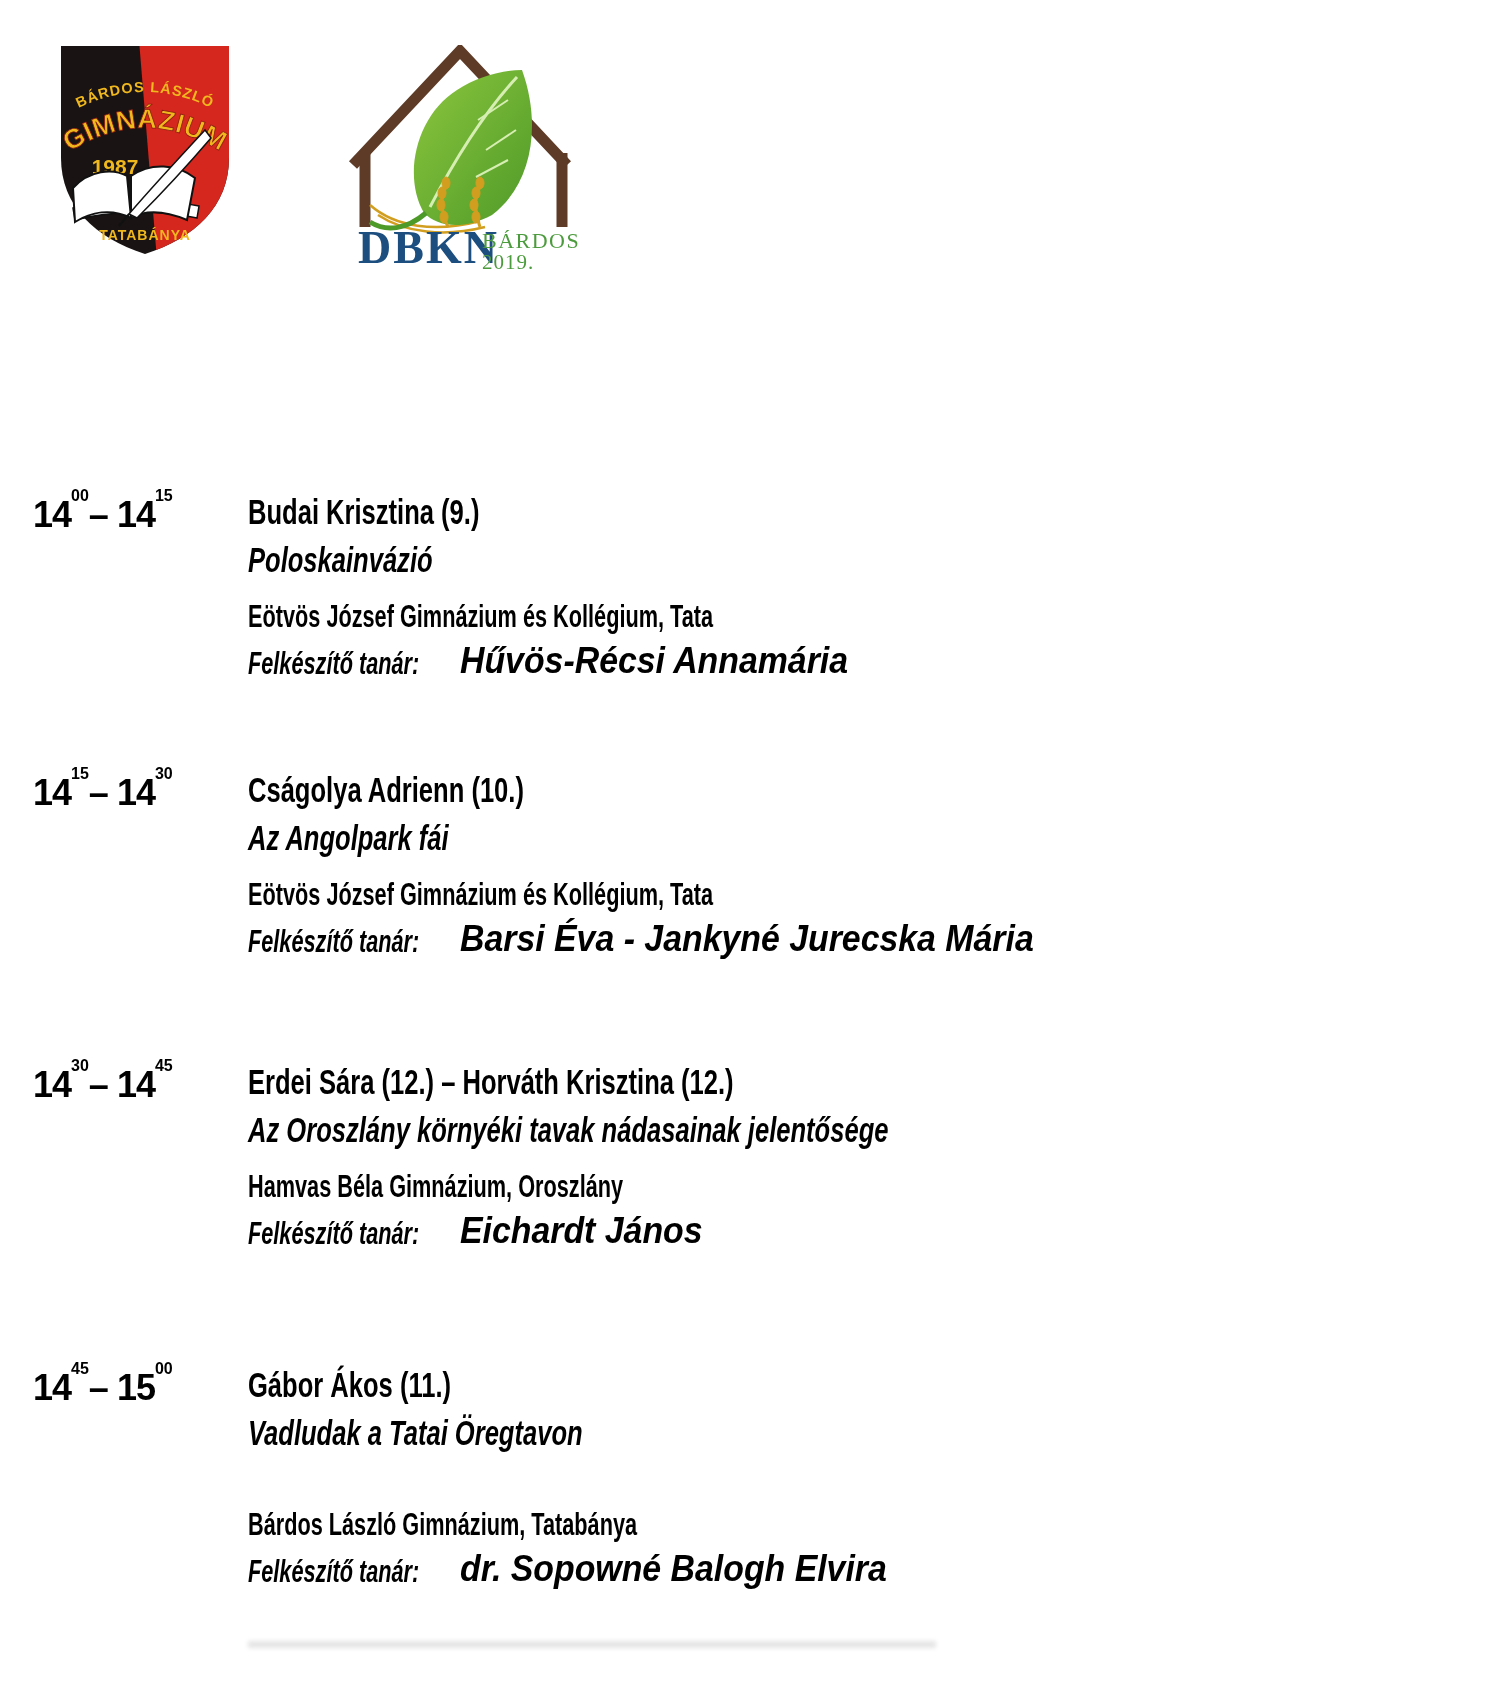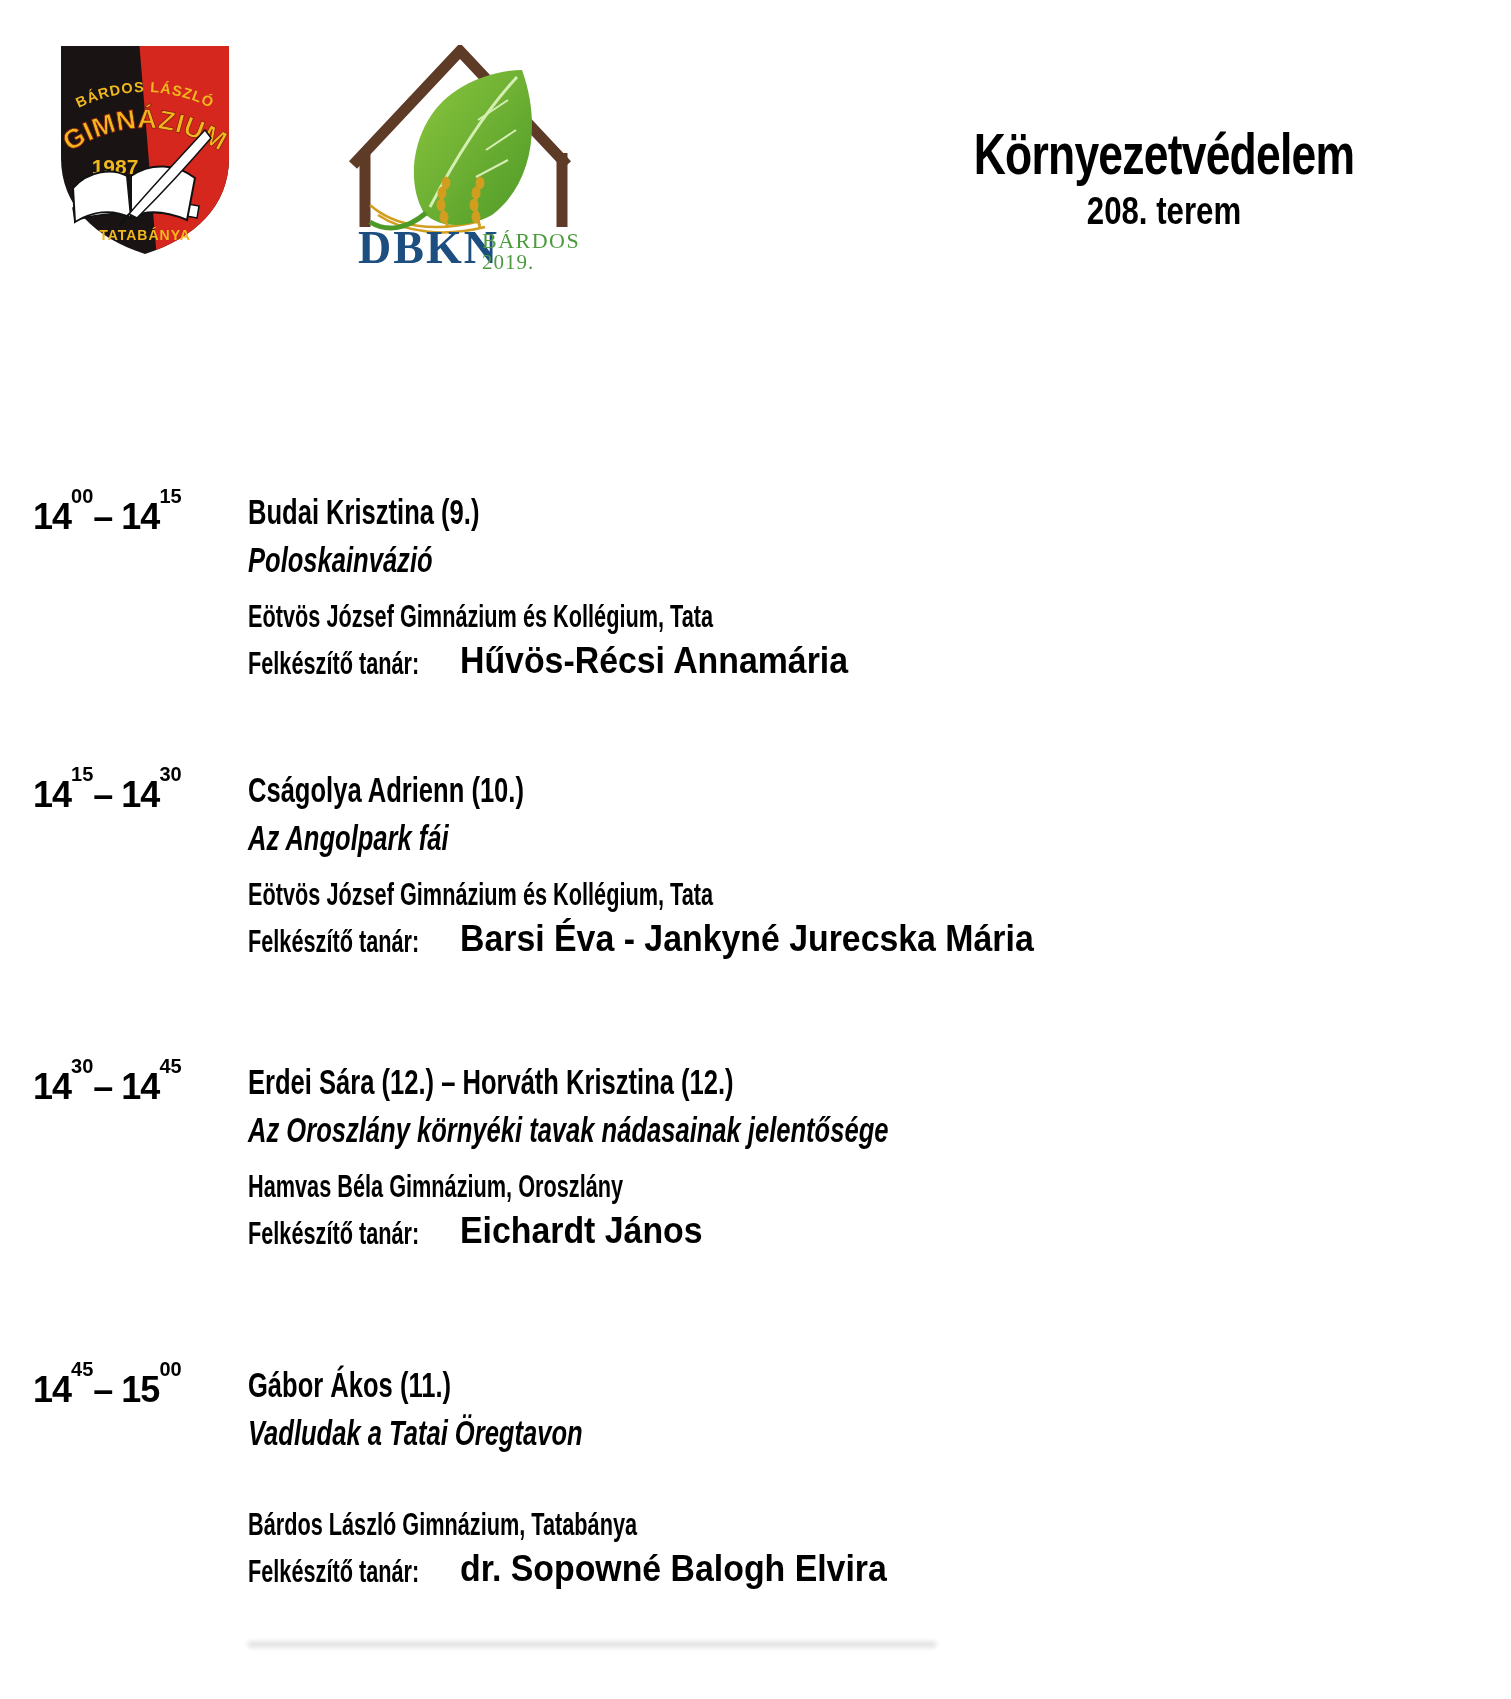--- a/index.html
+++ b/index.html
@@ -18,37 +18,37 @@
   .room-label {
     margin-top:2px; font-size:39px; font-weight:bold; line-height:46px;
     transform:scaleX(0.8); transform-origin:50% 50%; white-space:nowrap;
   }
   
   .entry { position:absolute; left:0; width:1511px; }
   .time {
     position:absolute; left:33px; top:0; font-size:36px; font-weight:bold;
     line-height:42px; letter-spacing:-1px; white-space:pre;
   }
-  .time sup { font-size:20px; position:relative; top:-13px; letter-spacing:0; }
+  .time sup { font-size:16px; position:relative; top:-13px; letter-spacing:0; }
   .time .sep { white-space:pre; }
   .content { position:absolute; left:248px; top:0; }
   .presenter {
     font-size:35px; font-weight:bold; line-height:48px; white-space:nowrap;
     transform:scaleX(0.73); transform-origin:0 50%;
   }
   .topic {
     font-size:35px; font-weight:bold; font-style:italic; line-height:48px; white-space:nowrap;
     transform:scaleX(0.73); transform-origin:0 50%;
   }
   .school {
     margin-top:9px; font-size:31px; font-weight:bold; line-height:47px; white-space:nowrap;
     transform:scaleX(0.70); transform-origin:0 50%;
   }
   .gap-wide .school { margin-top:44px; }
-  .teacher-line { position:relative; height:48px; white-space:nowrap; }
+  .teacher-line { position:relative; height:48px; white-space:nowrap;font-style:italic; }
   .teacher-label {
     display:inline-block; font-size:31px; font-weight:bold; line-height:48px;
     transform:scaleX(0.70); transform-origin:0 50%;
   }
   .teacher-name {
     position:absolute; left:212px; top:-3px; font-size:36px; font-weight:bold; line-height:48px;
     transform:scaleX(0.94); transform-origin:0 50%; white-space:nowrap;
   }
   
   .artifact { position:absolute; left:248px; top:1641px; width:688px; height:7px;
@@ -122,24 +122,20 @@
       <ellipse cx="136" cy="172" rx="4" ry="6"></ellipse>
         <ellipse cx="134" cy="160" rx="4" ry="6"></ellipse>
       <ellipse cx="136" cy="148" rx="4" ry="6"></ellipse>
         <ellipse cx="140" cy="138" rx="4" ry="6"></ellipse>
     </g>
     <text class="serif" x="18" y="218" font-size="46" font-weight="bold" letter-spacing="2" style="fill:var(--dbkn-blue)">DBKN</text>
     <text class="serif" x="142" y="203" font-size="22" letter-spacing="1.5" style="fill:var(--event-green)">BÁRDOS</text>
     <text class="serif" x="142" y="224" font-size="21" letter-spacing="1" style="fill:var(--event-green)">2019.</text>
   </svg>
 
-  <div class="title-block">
-    <div class="page-title">Környezetvédelem</div>
-    <div class="room-label">208. terem</div>
-  </div>
 
   <div id="schedule">
   <div class="entry" style="top: 488px;">
     <div class="time"><span>14</span><sup>00</sup><span class="sep">– </span><span>14</span><sup>15</sup></div>
     <div class="content">
       <div class="presenter">Budai Krisztina (9.)</div>
       <div class="topic">Poloskainvázió</div>
       <div class="school">Eötvös József Gimnázium és Kollégium, Tata</div>
       <div class="teacher-line">
         <span class="teacher-label">Felkészítő tanár:</span>

